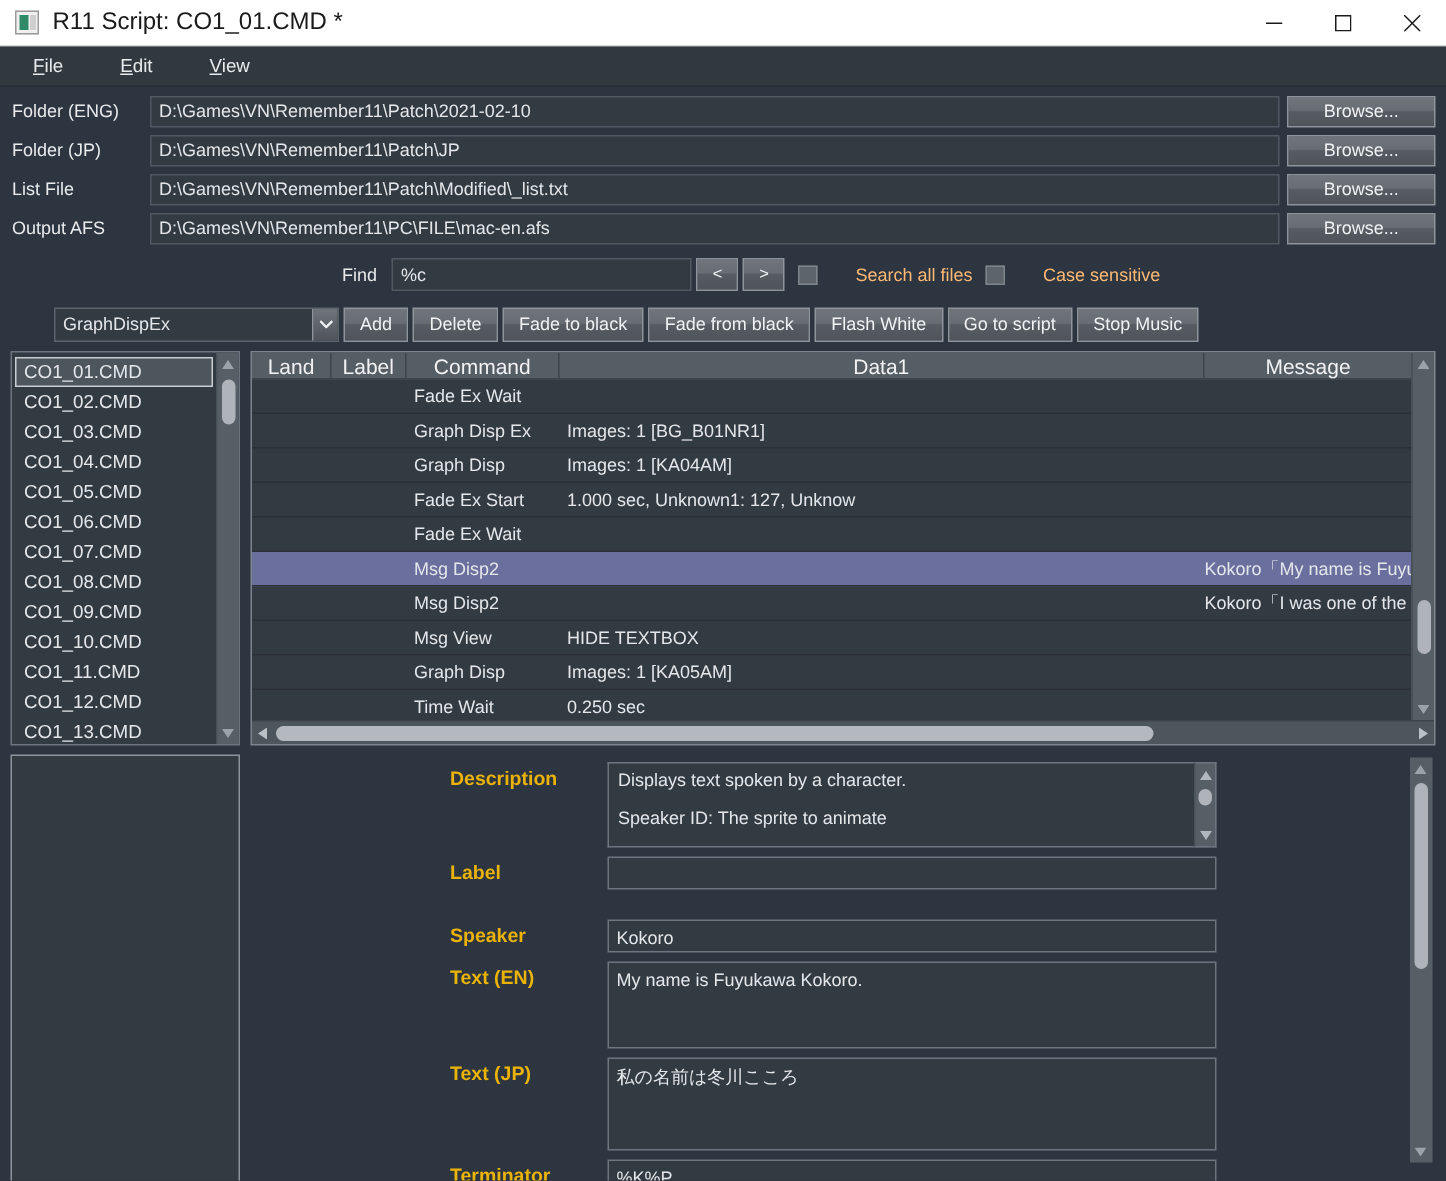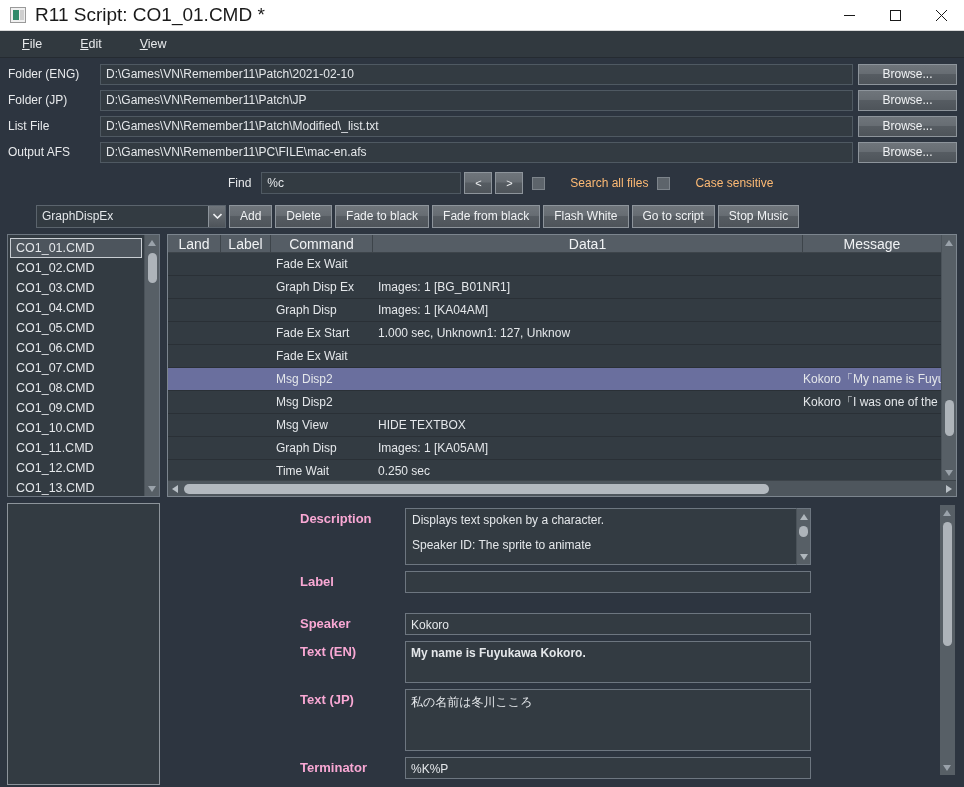--- a/index.html
+++ b/index.html
@@ -30,21 +30,21 @@
   }
   .title-icon::before {
     content: ""; position: absolute; left: 2px; top: 2px;
     width: 6px; height: 10px; background: #2f8a6a;
   }
   .title-icon::after {
     content: ""; position: absolute; left: 9px; top: 2px;
     width: 4px; height: 10px; background: #cfcfcf;
   }
   .title-text {
-    font-size: 19px; color: #1a1a1a; flex: 1 1 auto;
+    font-size: 16px; color: #1a1a1a; flex: 1 1 auto;
     white-space: nowrap; overflow: hidden;
   }
   .winbtns { display: flex; height: 31px; }
   .winbtn {
     width: 46px; height: 31px; display: flex;
     align-items: center; justify-content: center;
     color: #1a1a1a; font-size: 13px; line-height: 1;
   }
   .winbtn svg { display: block; }
 
@@ -222,21 +222,21 @@
   .lower { display: flex; padding: 6px 7px 0 7px; gap: 7px; flex: 1 1 auto; }
   .preview {
     width: 153px; flex: 0 0 153px;
     background: #333b42; border: 1px solid #8d949b;
   }
   .form-area { flex: 1 1 auto; display: flex; }
   .form-cols { flex: 1 1 auto; padding-left: 133px; padding-top: 5px; }
   .frow { display: flex; margin-bottom: 6px; }
   .flabel {
     width: 105px; flex: 0 0 105px;
-    font-size: 13px; font-weight: bold; color: #f9a8d4;
+    font-size: 13px; font-weight: bold; color: #eab308;
     padding-top: 3px;
   }
   .finput {
     flex: 1 1 auto; max-width: 406px;
     background: #333b42; border: 1px solid #6d7680;
     color: #e4e7ea; font-size: 12px; padding: 4px 5px;
     overflow: hidden;
   }
   .finput.one { height: 22px; padding: 2px 5px; line-height: 18px; }
   .desc-box { display: flex; max-width: 406px; flex: 1 1 auto; }
@@ -244,21 +244,21 @@
     flex: 1 1 auto; background: #333b42;
     border: 1px solid #6d7680; border-right: none;
     color: #e4e7ea; font-size: 12px; padding: 4px 6px; height: 57px;
   }
   .desc-text p { margin-bottom: 11px; }
   .desc-scroll {
     width: 15px; flex: 0 0 15px; height: 57px; background: #575f66;
     border: 1px solid #6d7680; border-left: 1px solid #4a5259;
     display: flex; flex-direction: column; align-items: center;
   }
-  .ta { height: 42px; font-weight: bold; }
+  .ta { height: 58px; }
   .ta2 { height: 62px; }
   .rightscroll {
     width: 20px; flex: 0 0 20px; padding-top: 2px;
     display: flex; justify-content: center;
   }
   .rs-inner {
     width: 15px; background: #575f66; height: 270px;
     display: flex; flex-direction: column; align-items: center;
   }
 </style>

